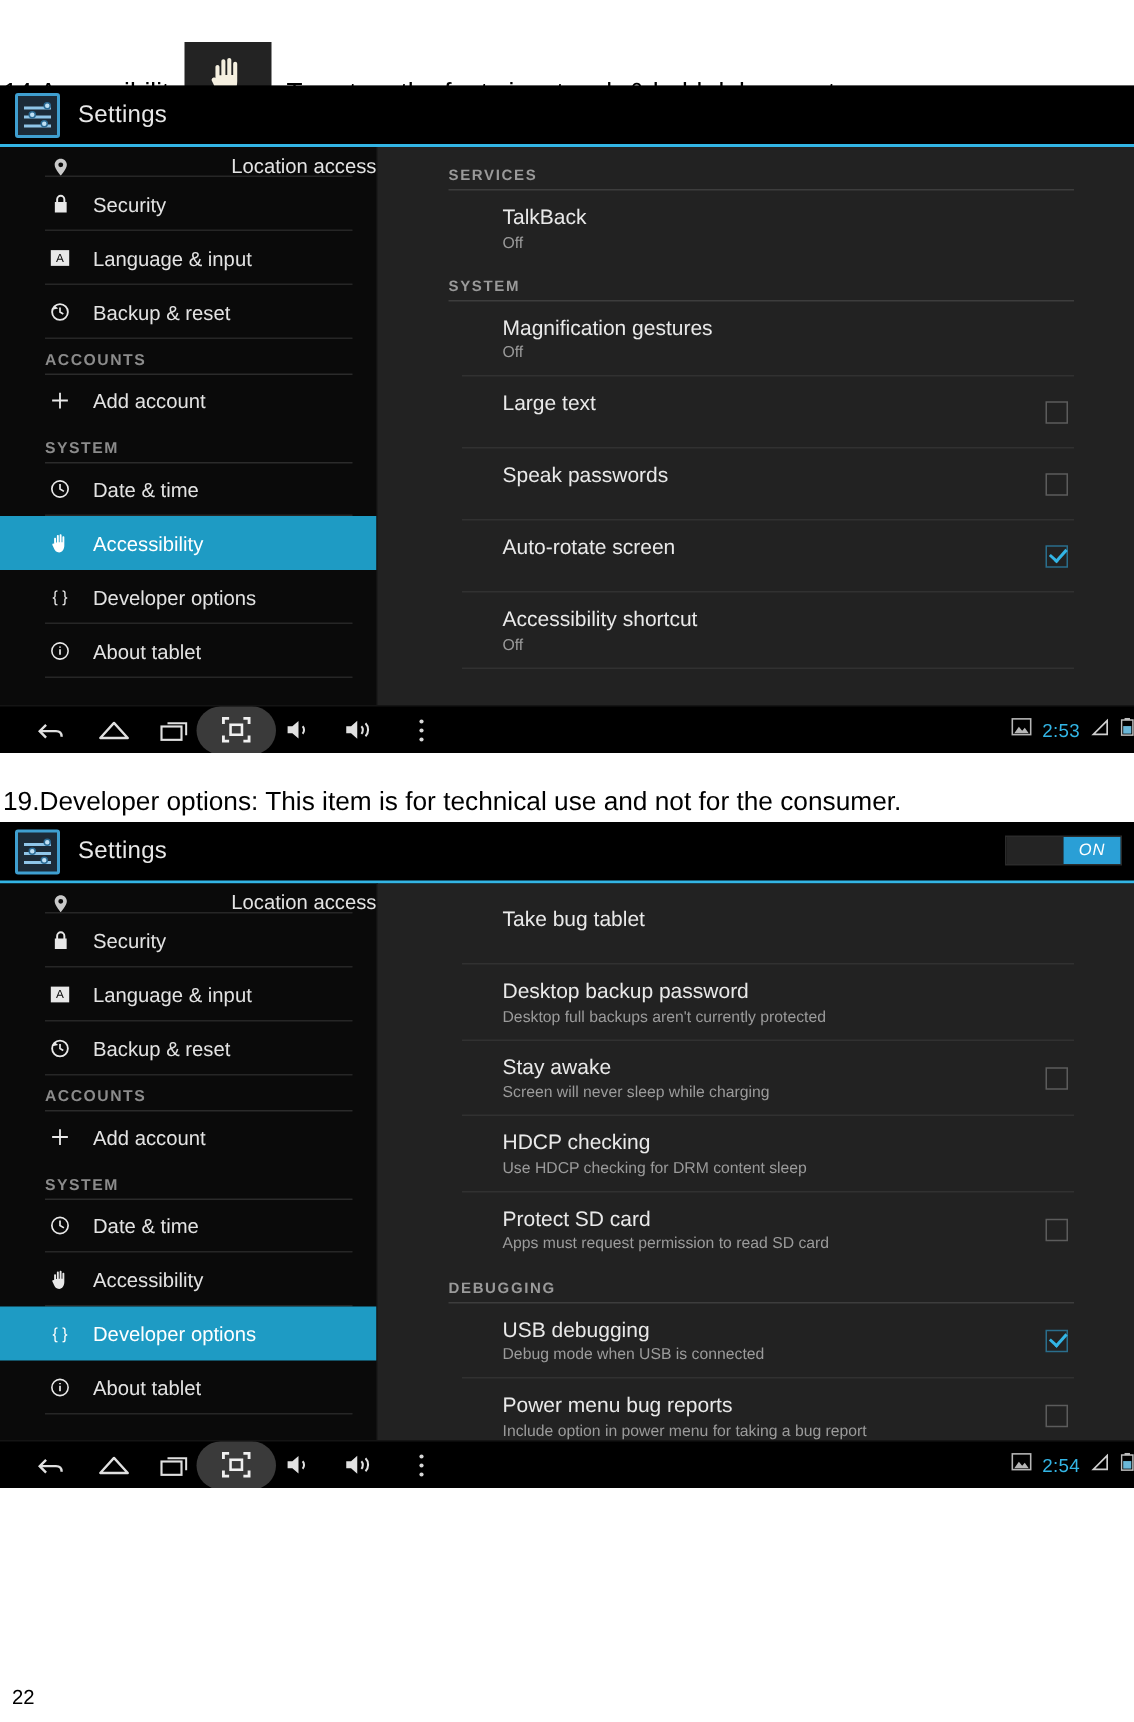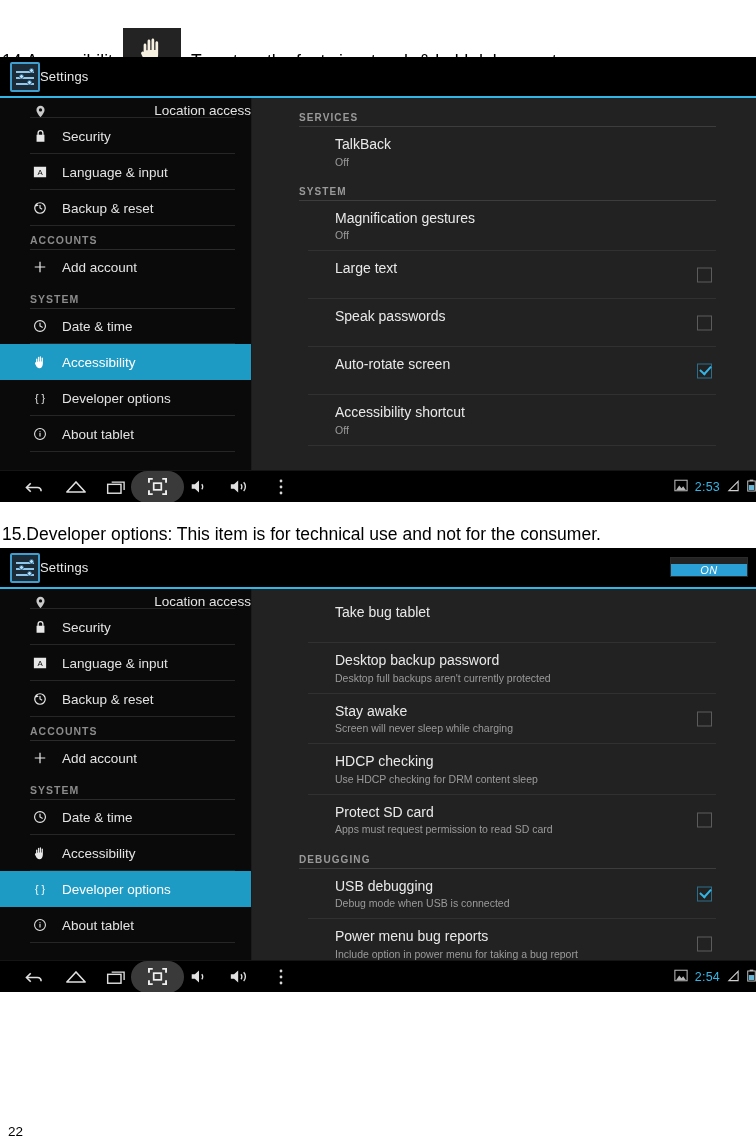--- a/index.html
+++ b/index.html
@@ -63,26 +63,26 @@
   }
   .app-icon .sl { position:absolute; height:2px; background:#8fc5e8; left:4px; right:4px; }
   .app-icon .sl1 { top:7px; }
   .app-icon .sl2 { top:13px; }
   .app-icon .sl3 { top:19px; }
   .app-icon .kn { position:absolute; width:5px; height:5px; border-radius:50%; background:#bfe0f4; border:1px solid #2a6a94;}
   .app-icon .kn1 { top:4.5px; right:4px; }
   .app-icon .kn2 { top:10.5px; left:7px; }
   .app-icon .kn3 { top:16.5px; right:6px; }
   .app-title {
-    color:#e8e8e8; font-size:13px; margin-left:0; letter-spacing:.2px;
+    color:#e8e8e8; font-size:16px; margin-left:12px; letter-spacing:.2px;
   }
   .ab-toggle {
     position:absolute; right:8px; top:9px;
     width:78px; height:20px;
-    display:flex; border:1px solid #2b2b2b;flex-direction:column;
+    display:flex; border:1px solid #2b2b2b;
   }
   .ab-toggle .off-half { flex:1; background:#242424; }
   .ab-toggle .on-half {
     flex:1; background:#2a9fd6; color:#ffffff;
     font-size:11px; letter-spacing:.6px;
     display:flex; align-items:center; justify-content:center;
   }
 
   
   .panes { display:flex; height:calc(100% - 41px - 32px); }
@@ -403,21 +403,21 @@
         <span><svg width="9" height="13" viewBox="0 0 10 14">
               <rect x="3" y="0.5" width="4" height="1.6" fill="#bfbfbf"></rect>
               <rect x="0.8" y="2" width="8.4" height="11.2" fill="none" stroke="#bfbfbf" stroke-width="1.1"></rect>
               <rect x="2" y="6.5" width="6" height="5.6" fill="#6ab7d8"></rect>
             </svg></span>
       </div>
     </div>
   </div>
 
   <div class="caption caption-2">
-    <span>15.Developer options: This item is for technical use and not for the consumer.</span>
+    <span>19.Developer options: This item is for technical use and not for the consumer.</span>
   </div>
 
   <div class="shot shot-2">
     <div class="actionbar">
       <span class="app-icon">
         <i class="sl sl1"></i>
           <i class="sl sl2"></i>
           <i class="sl sl3"></i>
         <i class="kn kn1"></i>
           <i class="kn kn2"></i>

